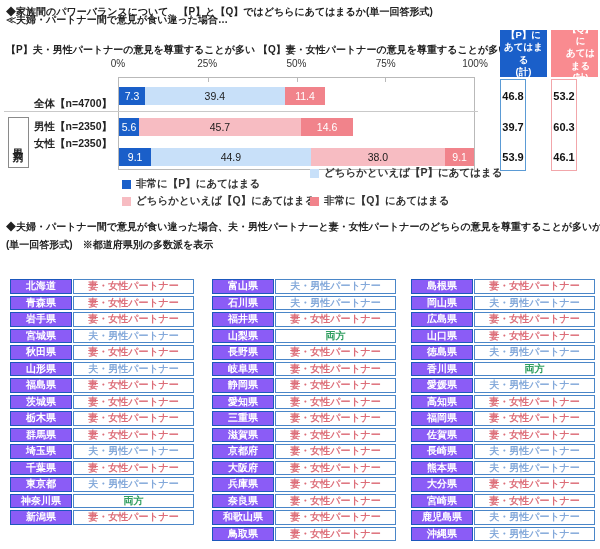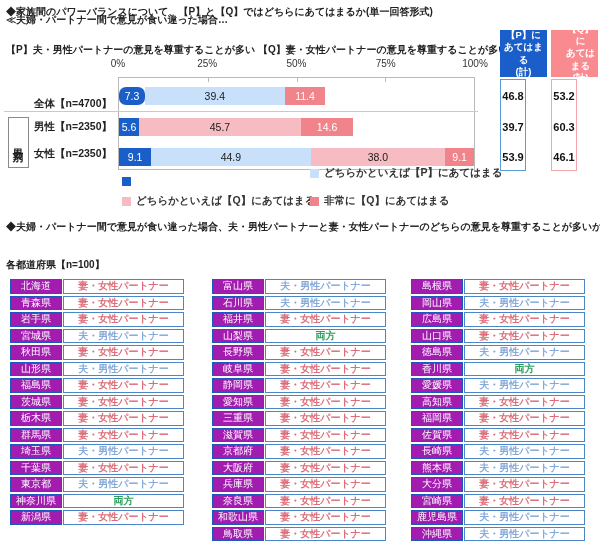--- a/index.html
+++ b/index.html
@@ -36,21 +36,21 @@
   .lg-item { position:absolute; display:flex; align-items:center; font-size:10.5px; font-weight:700; color:#333; white-space:nowrap; }
   .lg-sw { width:9px; height:9px; margin-right:5px; flex:0 0 auto; }
 
   
   #note1 { top:220px; }
   #note2 { top:238px; }
   #cap { top:258px; }
 
   .pref-col { position:absolute; top:279px; width:185px; }
   .pref-row { display:flex; height:14.5px; margin-bottom:2px; }
-  .pref-name { width:52px; background:#a21caf; border:1px solid #1d57bd; color:#fff; font-size:10px; font-weight:400; display:flex; align-items:center; justify-content:center; white-space:nowrap; margin-right:1px; }
+  .pref-name { width:62px; background:#8b5cf6; border:1px solid #1d57bd; color:#fff; font-size:10px; font-weight:700; display:flex; align-items:center; justify-content:center; white-space:nowrap; margin-right:1px; }
   .pref-val { width:121px; background:#fff; border:1px solid #4a86c8; font-size:10px; font-weight:700; display:flex; align-items:center; justify-content:center; white-space:nowrap; }
 </style>
 </head>
 <body>
 
 <div id="page">
   <div class="ttl" id="ttl1">◆家族間のパワーバランスについて、【P】と【Q】ではどちらにあてはまるか(単一回答形式)</div>
   <div class="ttl" id="ttl2">≪夫婦・パートナー間で意見が食い違った場合…</div>
   <div class="ttl" id="ttl3">【P】夫・男性パートナーの意見を尊重することが多い 【Q】妻・女性パートナーの意見を尊重することが多い≫</div>
 
@@ -59,40 +59,40 @@
       <span class="tick-lab" style="left: 25%;">25%</span>
       <span class="tick-lab" style="left: 50%;">50%</span>
       <span class="tick-lab" style="left: 75%;">75%</span>
       <span class="tick-lab" style="left: 100%; text-align: center;">100%</span>
     </div>
   <div id="plotbox">
       <div class="tickmark" style="left: 25%;"></div>
       <div class="tickmark" style="left: 50%;"></div>
       <div class="tickmark" style="left: 75%;"></div>
       <div class="bar-row" style="top: 9px;">
-        <div class="seg" style="width: 7.3%; background: rgb(26, 95, 201); color: rgb(255, 255, 255); border-radius: 7px;">7.3</div>
+        <div class="seg" style="width: 7.3%; background: rgb(26, 95, 201); color: rgb(255, 255, 255);">7.3</div>
         <div class="seg" style="width: 39.4%; background: rgb(200, 224, 249); color: rgb(26, 26, 26);">39.4</div>
         <div class="seg" style="width: 11.4%; background: rgb(241, 131, 139); color: rgb(255, 255, 255);">11.4</div>
       </div>
       <div class="bar-row" style="top: 40px;">
         <div class="seg" style="width: 5.6%; background: rgb(26, 95, 201); color: rgb(255, 255, 255);">5.6</div>
         <div class="seg" style="width: 45.7%; background: rgb(247, 188, 194); color: rgb(26, 26, 26);">45.7</div>
         <div class="seg" style="width: 14.6%; background: rgb(241, 131, 139); color: rgb(255, 255, 255);">14.6</div>
       </div>
       <div class="bar-row" style="top: 70px;">
         <div class="seg" style="width: 9.1%; background: rgb(26, 95, 201); color: rgb(255, 255, 255);">9.1</div>
         <div class="seg" style="width: 44.9%; background: rgb(200, 224, 249); color: rgb(26, 26, 26);">44.9</div>
         <div class="seg" style="width: 38%; background: rgb(247, 188, 194); color: rgb(26, 26, 26);">38.0</div>
         <div class="seg" style="width: 8.1%; background: rgb(241, 131, 139); color: rgb(255, 255, 255);">9.1</div>
       </div>
     </div>
   <div id="cat-labels">
       <div class="cat-label" style="top: 86px; margin-top: 8px;">全体【n=4700】</div>
       <div class="cat-label" style="top: 117px;">男性【n=2350】</div>
-      <div class="cat-label" style="top: 144px;">女性【n=2350】</div>
+      <div class="cat-label" style="top: 134px;">女性【n=2350】</div>
     </div>
   <div id="gender-box">男女別</div>
   <div id="sep-line"></div>
 
   <div class="tot-head" id="p-head" style="background: rgb(26, 95, 201);">【P】に
 あてはまる
 (計)</div>
   <div class="tot-head" id="q-head" style="background: rgb(249, 139, 144);">【Q】に
 あてはまる
 (計)</div>
@@ -103,37 +103,38 @@
     </div>
   <div class="tot-box" id="q-box">
       <div class="tot-val" style="top: 7px;">53.2</div>
       <div class="tot-val" style="top: 38px;">60.3</div>
       <div class="tot-val" style="top: 68px;">46.1</div>
     </div>
 
   <div id="legend">
       <div class="lg-item" style="left: 122px; top: 177px;">
         <span class="lg-sw" style="background: rgb(26, 95, 201);"></span>
+        <span>非常に【P】にあてはまる</span>
       </div>
       <div class="lg-item" style="left: 310px; top: 166px;">
         <span class="lg-sw" style="background: rgb(200, 224, 249);"></span>
         <span>どちらかといえば【P】にあてはまる</span>
       </div>
       <div class="lg-item" style="left: 122px; top: 194px;">
         <span class="lg-sw" style="background: rgb(247, 188, 194);"></span>
         <span>どちらかといえば【Q】にあてはまる</span>
       </div>
       <div class="lg-item" style="left: 310px; top: 194px;">
         <span class="lg-sw" style="background: rgb(241, 131, 139);"></span>
         <span>非常に【Q】にあてはまる</span>
       </div>
     </div>
 
   <div class="ttl" id="note1">◆夫婦・パートナー間で意見が食い違った場合、夫・男性パートナーと妻・女性パートナーのどちらの意見を尊重することが多いか</div>
-  <div class="ttl" id="cap">各都道府県【n=100】</div>
+  <div class="ttl" id="note2">(単一回答形式)　※都道府県別の多数派を表示</div>
 
   <div id="pref-cols">
       <div class="pref-col" style="left: 10px;">
         <div class="pref-row">
           <div class="pref-name">北海道</div>
           <div class="pref-val" style="color: rgb(221, 110, 121);">妻・女性パートナー</div>
         </div>
         <div class="pref-row">
           <div class="pref-name">青森県</div>
           <div class="pref-val" style="color: rgb(221, 110, 121);">妻・女性パートナー</div>

